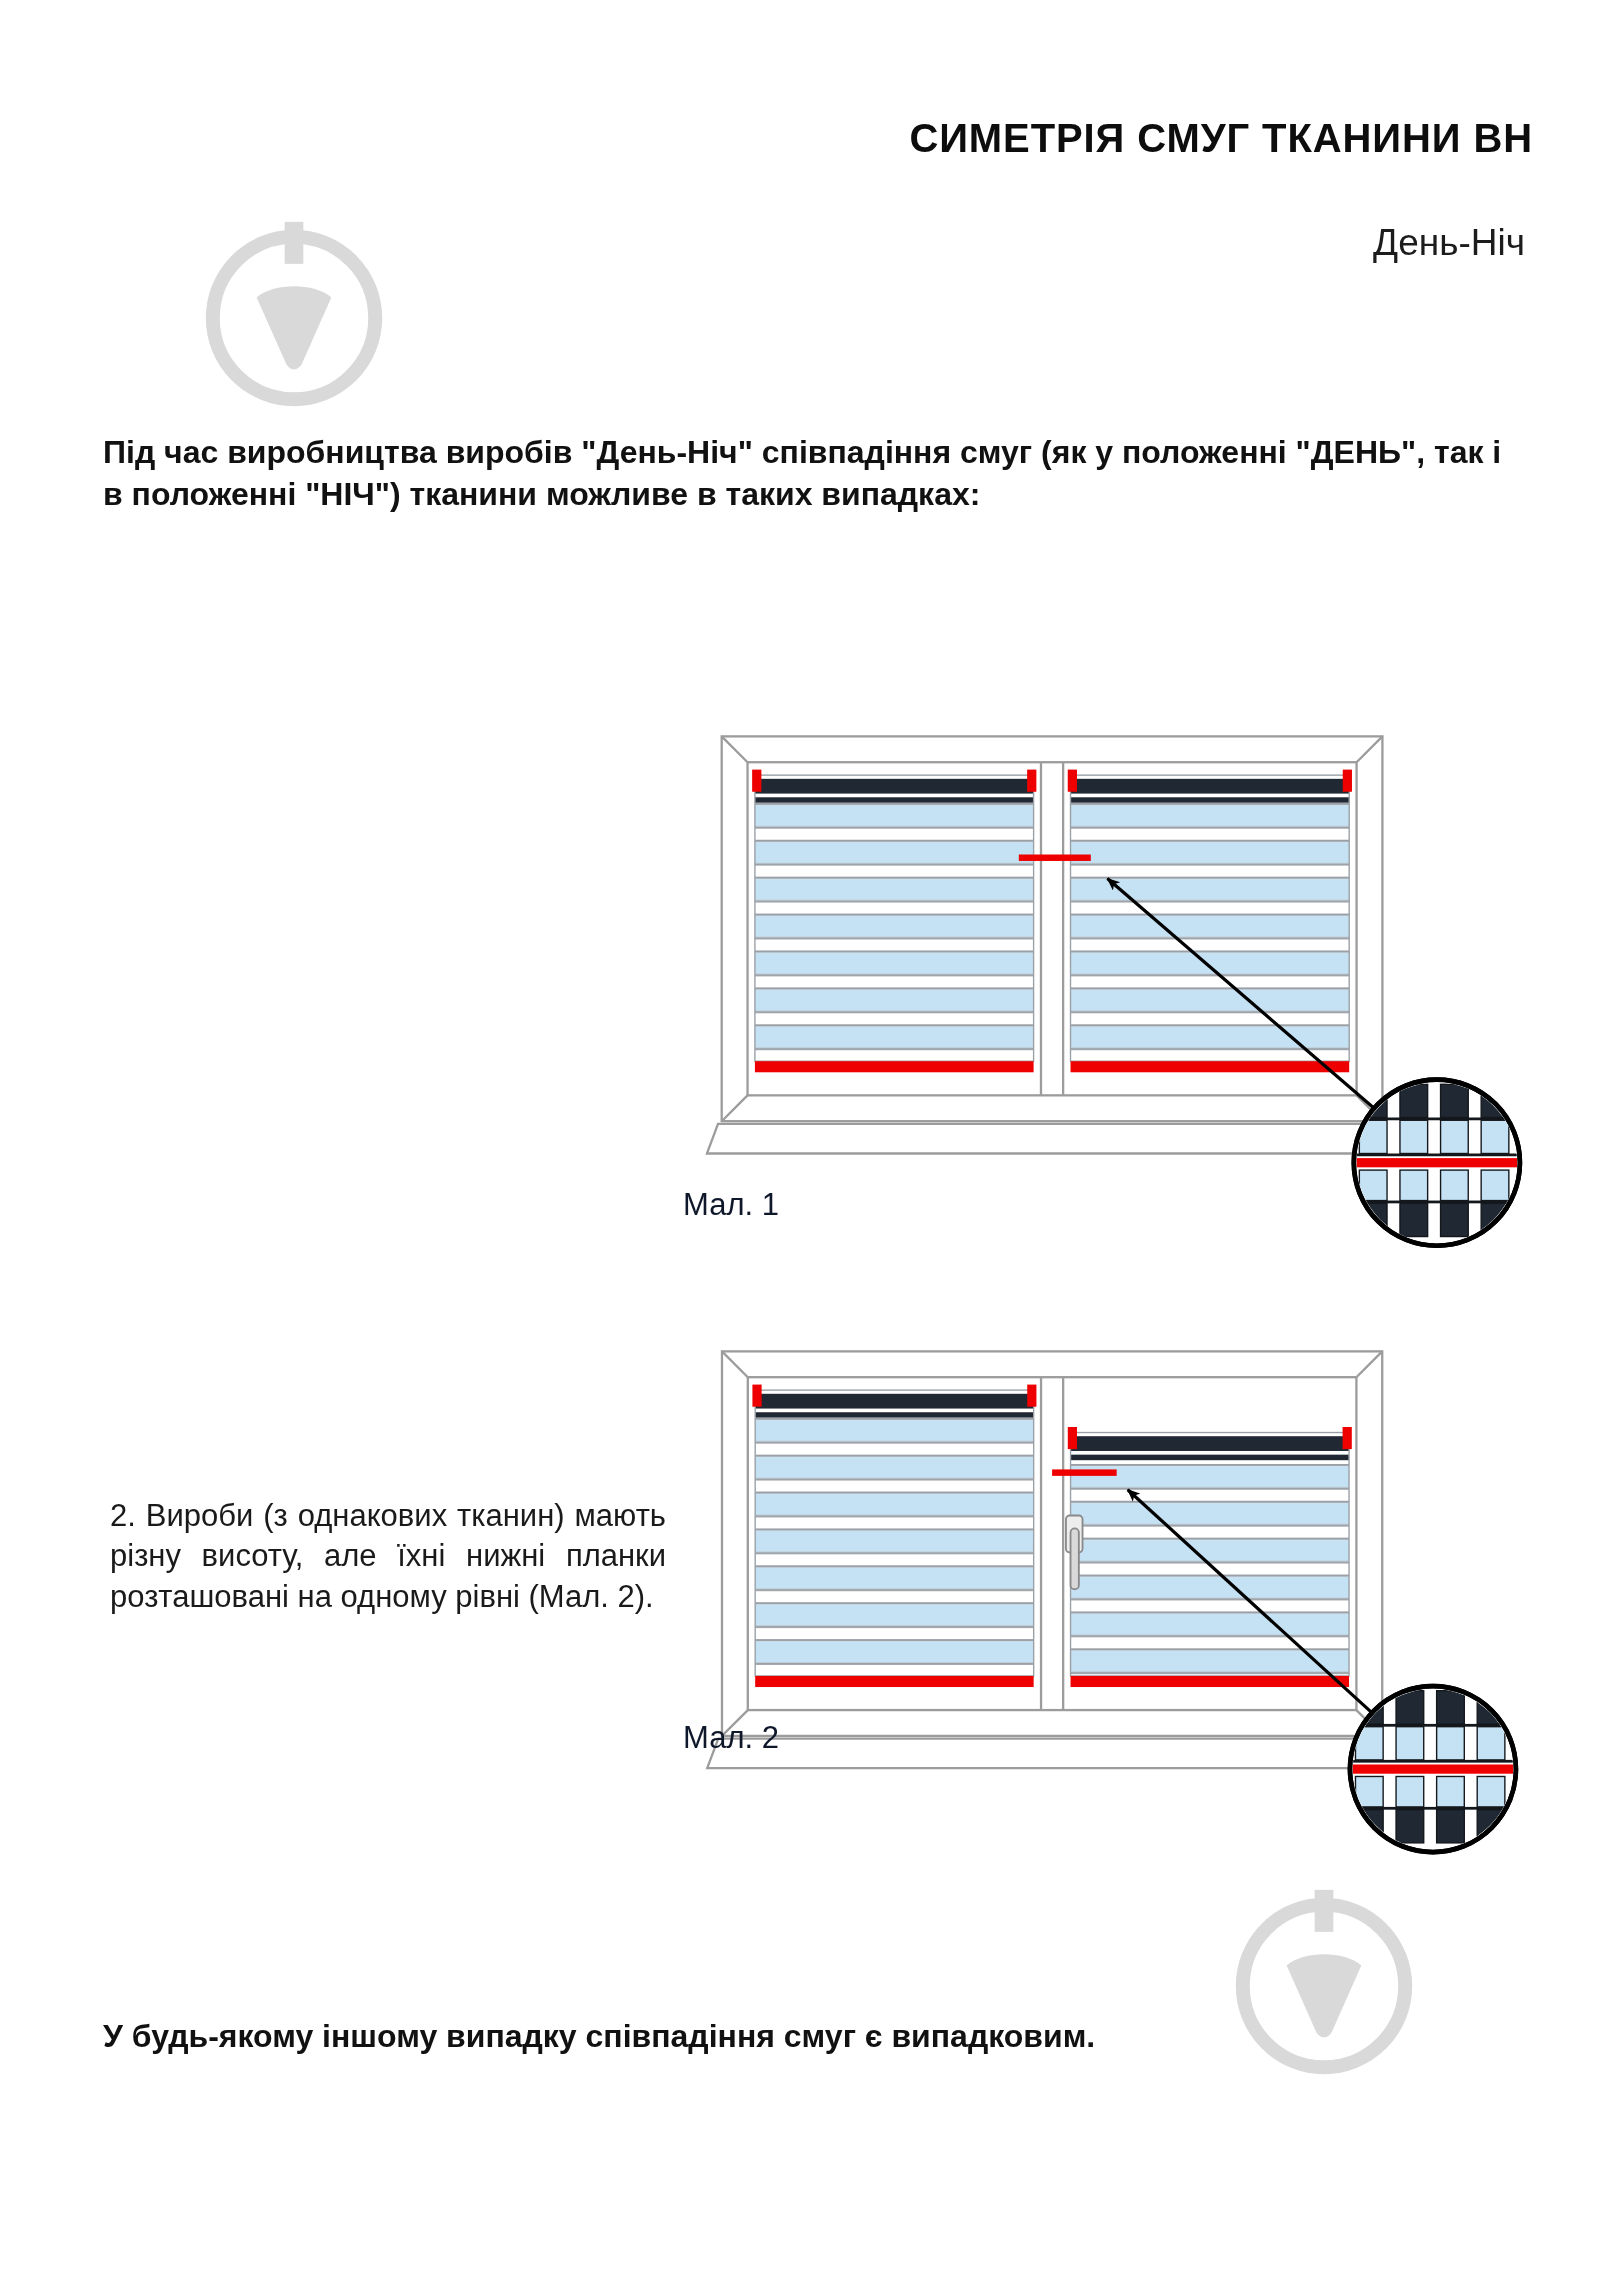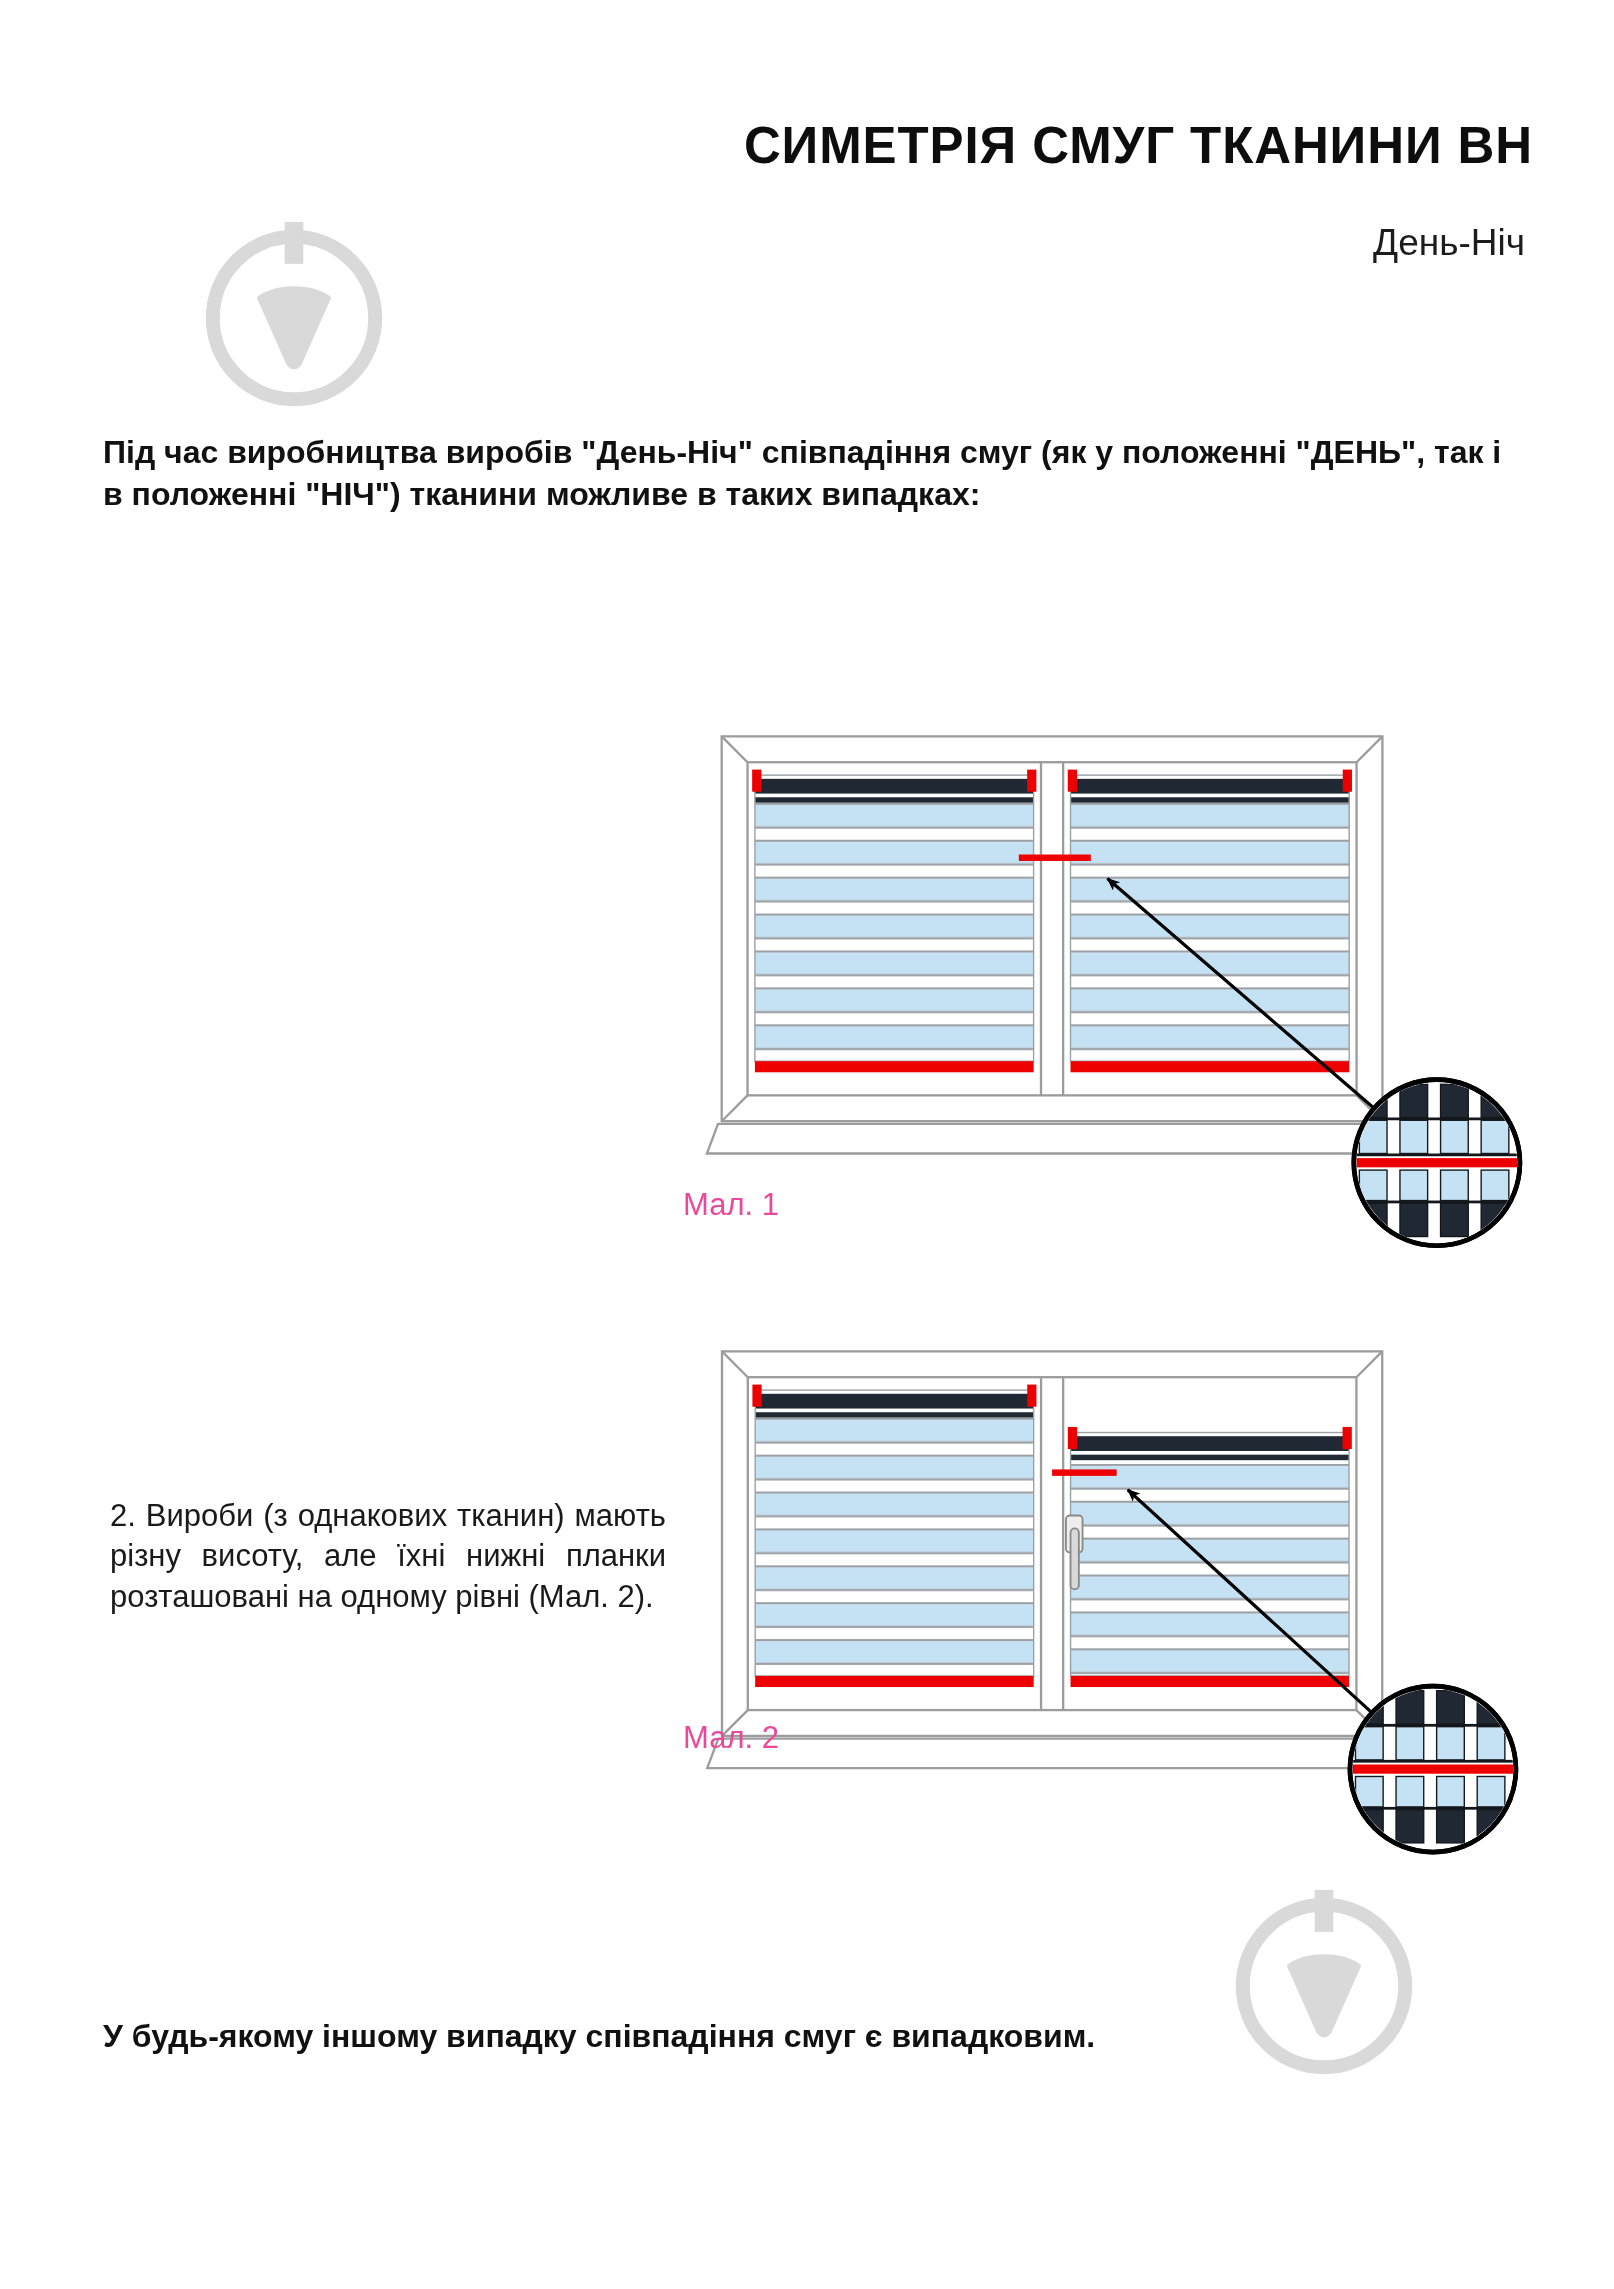--- a/index.html
+++ b/index.html
@@ -10,38 +10,38 @@
     --c-watermark:#d9d9d9;
     --c-text:#0d0d0d;
   }
   *{margin:0;padding:0;box-sizing:border-box;}
   body{background:#ffffff;}
   .page{
     position:relative;width:1614px;height:2290px;background:#ffffff;
     font-family:"Liberation Sans", sans-serif;color:var(--c-text);overflow:hidden;
   }
   .page-title{
-    position:absolute;top:116px;right:81px;font-size:51px;font-weight:700;
+    position:absolute;top:116px;right:81px;font-size:40px;font-weight:700;
     letter-spacing:0.9px;white-space:nowrap;color:var(--c-text);
   }
   .page-subtitle{position:absolute;top:222px;right:89px;font-size:37px;color:#1c1c1c;}
   .intro{
     position:absolute;left:103px;top:432px;width:1416px;
     font-size:32px;font-weight:700;line-height:1.3;color:#111111;
   }
   .list-item{
     position:absolute;left:110px;width:556px;font-size:31px;line-height:1.3;
     text-align:justify;color:#1a1a1a;
   }
   #item1{top:814px;}
   #item2{top:1496px;}
   .fig{position:absolute;left:703px;}
   #fig1{top:729px;}
   #fig2{top:1344px;}
-  .fig-caption{position:absolute;left:683px;font-size:31px;color:#ec4899;}
+  .fig-caption{position:absolute;left:683px;font-size:31px;color:#0f172a;}
   #cap1{top:1187px;}
   #cap2{top:1720px;}
   .footer-note{
     position:absolute;left:103px;top:2018px;font-size:32px;font-weight:700;color:#111111;text-align:center;
   }
   .watermark{position:absolute;}
   .watermark-top{left:196px;top:220px;width:196px;height:196px;}
   .watermark-bottom{left:1226px;top:1888px;width:196px;height:196px;}
   
   .frame-rect{fill:#ffffff;stroke:var(--c-frame);stroke-width:2.5;}

